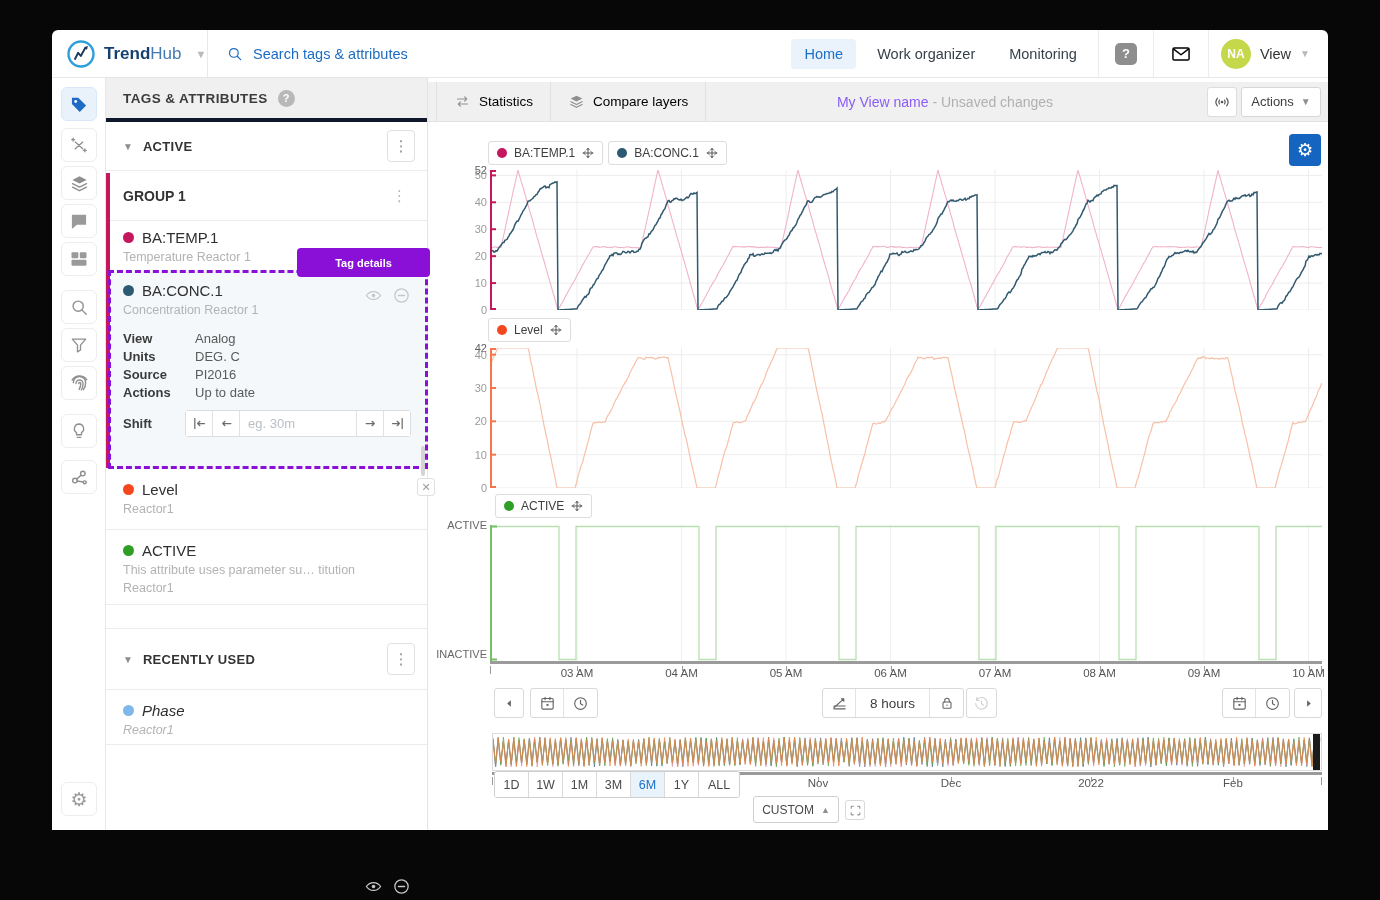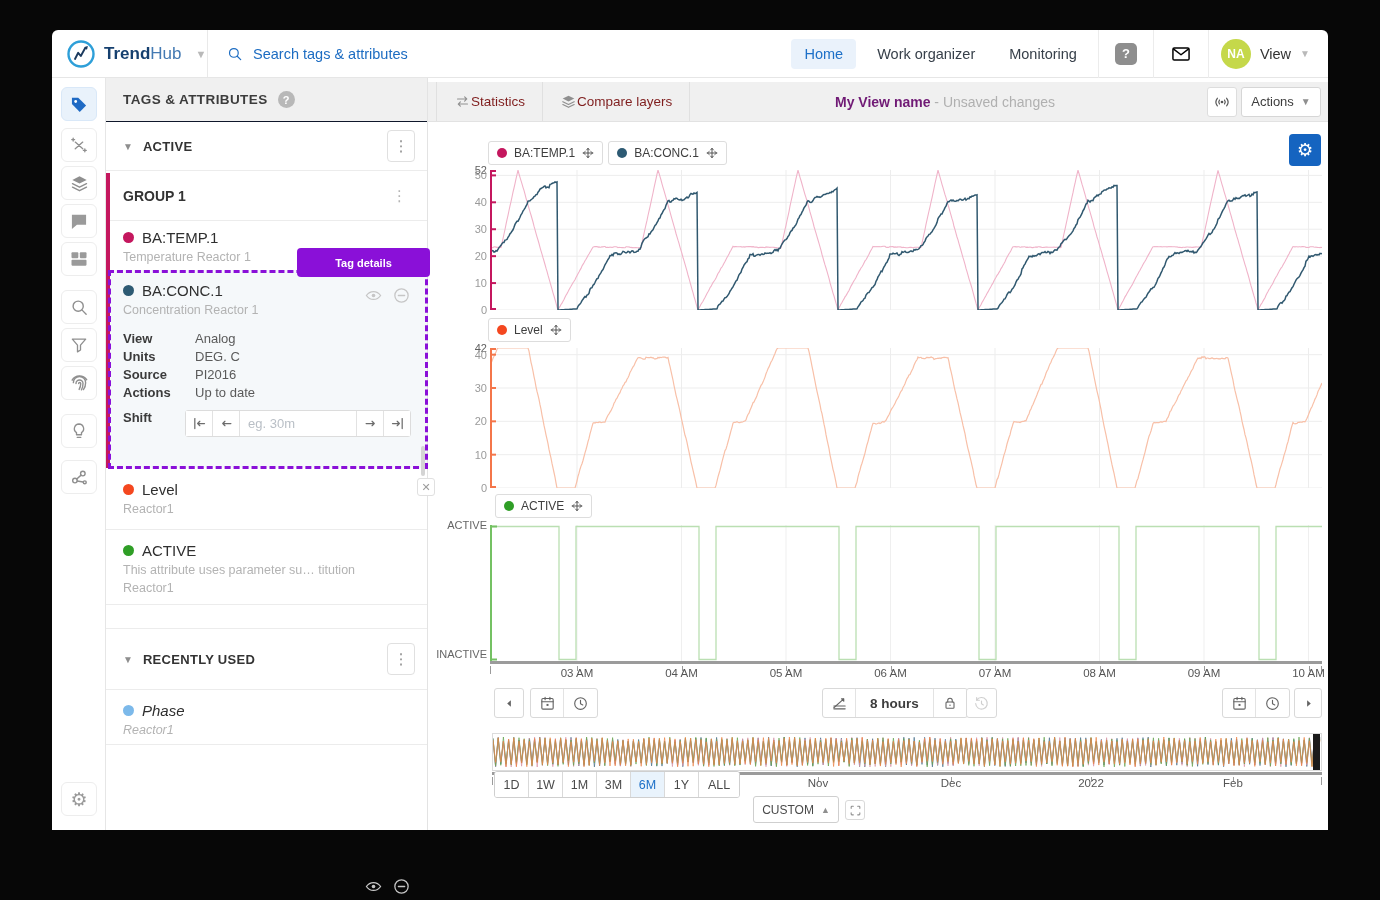--- a/index.html
+++ b/index.html
@@ -23,58 +23,58 @@
   .user{display:flex;align-items:center;gap:9px;padding:0 18px 0 12px;}
   .avatar{width:30px;height:30px;border-radius:50%;background:#c5d84a;color:#fff;font-size:12px;font-weight:bold;display:flex;align-items:center;justify-content:center;}
   .user-name{font-size:14.5px;color:#333;}
   
   #rail{position:absolute;left:0;top:48px;width:54px;height:752px;border-right:1px solid #e6e6e6;background:#fff;}
   .rail-btn{position:absolute;left:9px;width:36px;height:34px;border:1px solid #ededed;border-radius:6px;background:#fff;display:flex;align-items:center;justify-content:center;color:#8f8f8f;cursor:pointer;}
   .rail-btn.active{background:#e9f2fb;border-color:#d9e8f8;color:#1f6ac4;}
   .rail-gear{font-size:19px;color:#9a9a9a;}
   
   #panel{position:absolute;left:54px;top:48px;width:322px;height:752px;background:#fff;border-right:1px solid #e3e3e3;}
-  .panel-head{position:absolute;top:0;left:0;right:0;height:44px;background:#f0f0f0;border-bottom:1px solid #0f172a;display:flex;align-items:center;padding-left:17px;gap:10px;}
+  .panel-head{position:absolute;top:0;left:0;right:0;height:44px;background:#f0f0f0;border-bottom:4px solid #0f172a;display:flex;align-items:center;padding-left:17px;gap:10px;}
   .panel-title{font-size:13.5px;font-weight:bold;color:#3c3c3c;letter-spacing:.4px;}
   .q-circle{width:17px;height:17px;border-radius:50%;background:#b8b8b8;color:#fff;font-size:11px;font-weight:bold;display:flex;align-items:center;justify-content:center;}
   .sec-head{display:flex;align-items:center;padding:0 12px 0 17px;border-bottom:1px solid #ececec;}
   .sec-chev{color:#8e8e8e;font-size:10px;margin-right:10px;}
   .sec-title{font-size:13px;font-weight:bold;color:#333;letter-spacing:.3px;flex:1;}
   .kebab-btn{width:28px;height:32px;border:1px solid #e0e0e0;border-radius:4px;background:#fff;color:#8d8d8d;font-size:15px;display:flex;align-items:center;justify-content:center;cursor:pointer;}
   .kebab-plain{color:#b5b5b5;font-size:15px;padding:0 8px;cursor:pointer;}
   .row-border{border-bottom:1px solid #ececec;}
   .tag-dot{width:11px;height:11px;border-radius:50%;display:inline-block;margin-right:8px;flex:none;}
   .tag-name{font-size:15px;color:#2f2f2f;}
   .tag-sub{font-size:12.5px;color:#b3b3b3;margin-top:4px;}
   .item-icons{position:absolute;right:16px;display:flex;gap:9px;color:#c6c6c6;}
   .crimson-bar{position:absolute;left:0;top:95px;width:4px;height:295px;background:#c4175e;z-index:3;}
   #detail-card{position:absolute;left:0;top:192px;right:0;height:198px;background:#f5f8fa;}
   .det-grid{font-size:13px;margin:14px 0 0 17px;}
   .det-row{display:flex;margin-bottom:3px;}
   .det-label{width:72px;font-weight:bold;color:#3b3b3b;}
   .det-val{color:#5a5a5a;}
-  #shift-row{display:flex;margin:10px 0 0 17px;}
+  #shift-row{display:flex;align-items:center;margin:10px 0 0 17px;}
   .shift-label{width:62px;font-weight:bold;font-size:13px;color:#3b3b3b;}
   .shift-group{display:flex;border:1px solid #dcdcdc;border-radius:3px;background:#fff;height:27px;width:226px;}
   .shift-btn{width:27px;display:flex;align-items:center;justify-content:center;color:#6d6d6d;border-right:1px solid #e2e2e2;cursor:pointer;background:#fff;}
   .shift-btn.rb{border-right:none;border-left:1px solid #e2e2e2;}
   .shift-input{flex:1;border:none;outline:none;font-size:13px;padding:0 8px;color:#444;background:#fff;min-width:0;}
   .shift-input::placeholder{color:#b9bfc6;}
   #dashed-box{position:absolute;left:2px;top:192px;width:320px;height:199px;border:3px dashed #8a10d8;z-index:4;pointer-events:none;}
   #tag-details-btn{position:absolute;left:191px;top:170px;width:133px;height:29px;background:#8a10d8;color:#fff;font-size:11px;font-weight:bold;border:none;border-radius:4px;z-index:5;cursor:pointer;}
   #panel-close{position:absolute;left:311px;top:400px;width:18px;height:18px;border:1px solid #e0e0e0;border-radius:3px;background:#fff;color:#9c9c9c;font-size:11px;display:flex;align-items:center;justify-content:center;z-index:6;cursor:pointer;}
   #panel-scroll{position:absolute;right:2px;top:368px;width:4px;height:30px;border-radius:2px;background:#d4d4d4;z-index:6;cursor:pointer;}
   
   #main{position:absolute;left:376px;top:48px;width:900px;height:752px;background:#fff;}
   #chart-toolbar{position:absolute;top:4px;left:0;width:100%;height:40px;background:#f0f0f0;border-bottom:1px solid #e2e2e2;display:flex;align-items:center;}
-  .tb-tab{height:100%;display:flex;align-items:center;padding:0 17px;border-right:1px solid #e0e0e0;font-size:13.5px;color:#7f1d1d;cursor:pointer;}
+  .tb-tab{height:100%;display:flex;align-items:center;gap:8px;padding:0 17px;border-right:1px solid #e0e0e0;font-size:13.5px;color:#000000;cursor:pointer;}
   .tb-tab:first-child{border-left:1px solid #e0e0e0;margin-left:8px;}
   .tb-tab .ti{color:#8f8f8f;}
   #view-title{position:absolute;left:517px;transform:translateX(-50%);font-size:14px;white-space:nowrap;}
-  #view-title .vn{font-weight:bold;color:#701a75;}
+  #view-title .vn{font-weight:normal;color:#8b5cf6;}
   #view-title .vs{color:#b0b0b0;font-weight:normal;}
   #live-btn{position:absolute;right:91px;width:30px;height:30px;border:1px solid #ddd;border-radius:3px;background:#fff;color:#555;display:flex;align-items:center;justify-content:center;cursor:pointer;}
   #actions-btn{position:absolute;right:7px;width:80px;height:30px;border:1px solid #d6d6d6;border-radius:3px;background:#fff;font-size:13px;color:#3d3d3d;display:flex;align-items:center;justify-content:center;gap:7px;cursor:pointer;}
   #actions-btn .chev{color:#8f8f8f;font-size:10px;}
   
   .legend-row{position:absolute;display:flex;gap:5px;z-index:2;}
   .chip{display:inline-flex;align-items:center;gap:7px;background:#fff;border:1px solid #ddd;border-radius:3px;padding:4px 8px;font-size:12px;color:#3e3e3e;cursor:pointer;}
   .chip .dot{width:10px;height:10px;border-radius:50%;}
   .chip .mv{color:#555;display:flex;}
   .ylabels{position:absolute;width:38px;z-index:1;}
@@ -621,21 +621,21 @@
         </span>
       <span class="ctl-cell" style="width:33px">
           <span class="ic">
             <svg width="17" height="17" viewBox="0 0 24 24" fill="none" stroke="currentColor" stroke-width="1.6" stroke-linecap="round" stroke-linejoin="round">
               <circle cx="12" cy="12" r="8.2"></circle>
               <path d="M12 7.4v4.8l3.2 1.8"></path>
             </svg>
           </span>
         </span>
     </div>
-    <div class="ctl-group" style="left:394px;top:610px;font-weight:bold;">
+    <div class="ctl-group" style="left:394px;top:610px;">
       <span class="ctl-cell" style="width:33px">
           <span class="ic">
             <svg width="17" height="17" viewBox="0 0 24 24" fill="none" stroke="currentColor" stroke-width="1.6" stroke-linecap="round" stroke-linejoin="round">
               <path d="M4 19.5h16M4 15.5h16"></path>
               <path d="M4 18L18 5.5M14.8 5.5H18v3.2"></path>
             </svg>
           </span>
         </span>
       <span class="ctl-cell txt">8 hours</span>
       <span class="ctl-cell" style="width:33px">

